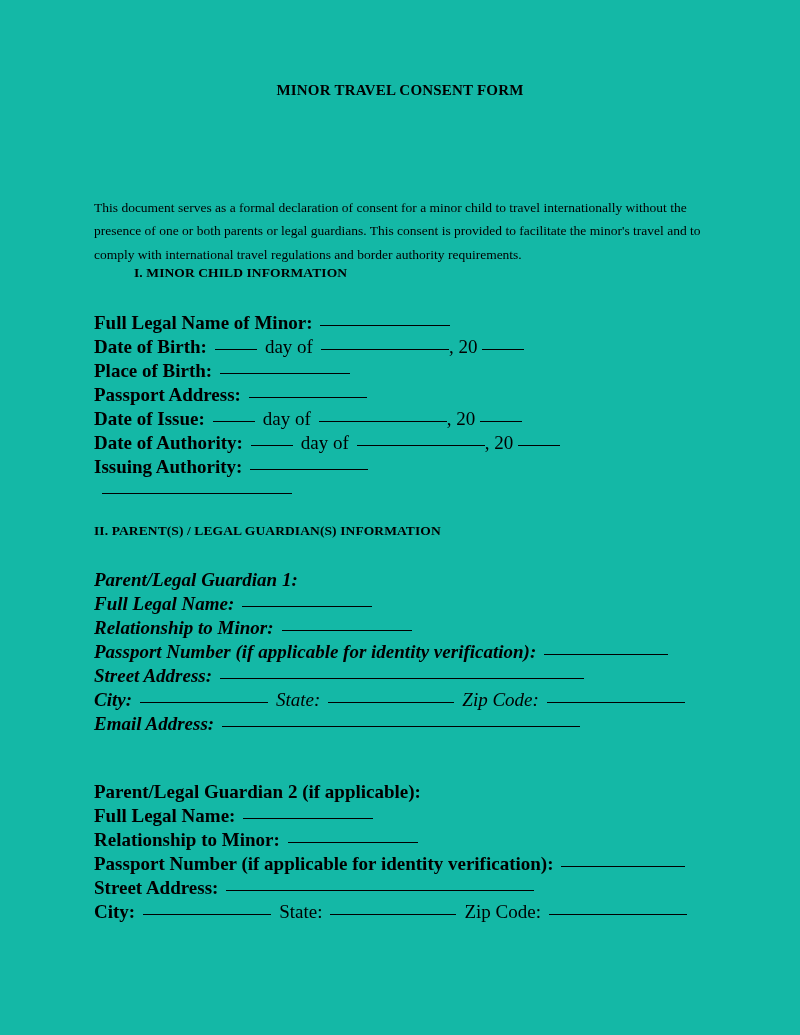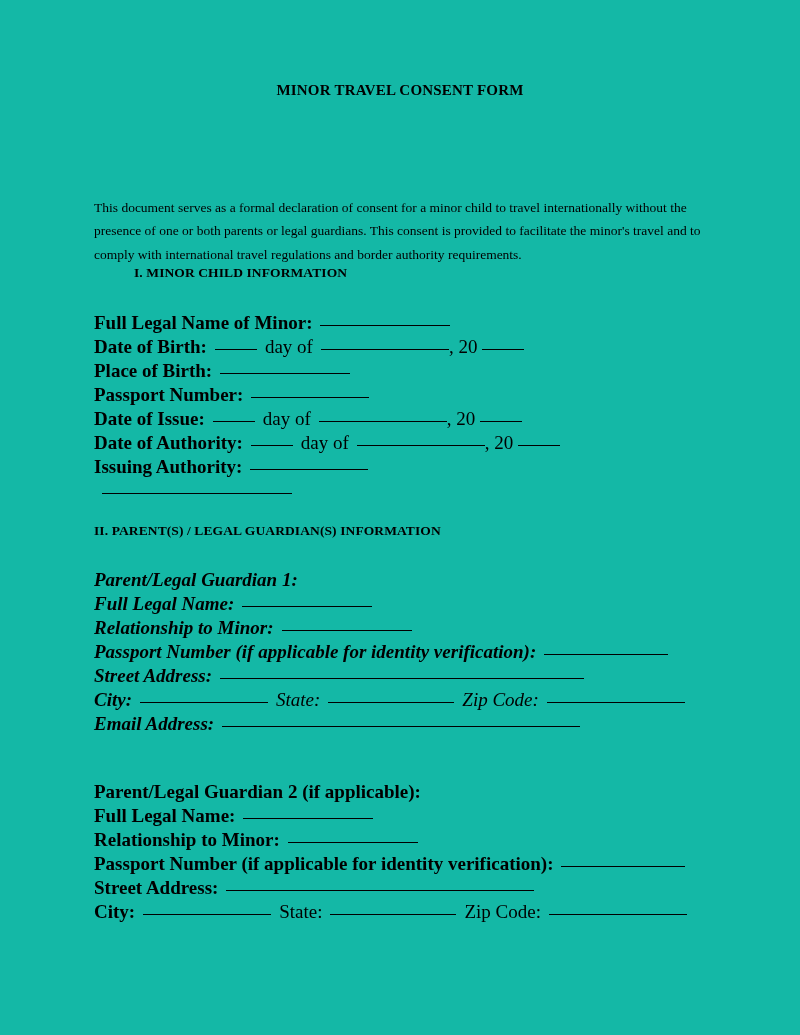--- a/index.html
+++ b/index.html
@@ -133,21 +133,21 @@
 
       <div class="field-line">
         <span class="lbl">Date of Birth:</span><span class="sp-wide"></span><span class="blank w-day"></span><span class="sp-wide"></span><span class="lbl-reg">day of</span><span class="sp-wide"></span><span class="blank w-month"></span><span class="lbl-reg">, 20</span><span class="sp"></span><span class="blank w-year"></span>
       </div>
 
       <div class="field-line">
         <span class="lbl">Place of Birth:</span><span class="sp-wide"></span><span class="blank w-md"></span>
       </div>
 
       <div class="field-line">
-        <span class="lbl">Passport Number:</span><span class="sp-wide"></span><span class="blank w-sm"></span>
+        <span class="lbl">Passport Address:</span><span class="sp-wide"></span><span class="blank w-sm"></span>
       </div>
 
       <div class="field-line">
         <span class="lbl">Date of Issue:</span><span class="sp-wide"></span><span class="blank w-day"></span><span class="sp-wide"></span><span class="lbl-reg">day of</span><span class="sp-wide"></span><span class="blank w-month"></span><span class="lbl-reg">, 20</span><span class="sp"></span><span class="blank w-year"></span>
       </div>
 
       <div class="field-line">
         <span class="lbl">Date of Authority:</span><span class="sp-wide"></span><span class="blank w-day"></span><span class="sp-wide"></span><span class="lbl-reg">day of</span><span class="sp-wide"></span><span class="blank w-month"></span><span class="lbl-reg">, 20</span><span class="sp"></span><span class="blank w-year"></span>
       </div>
 

